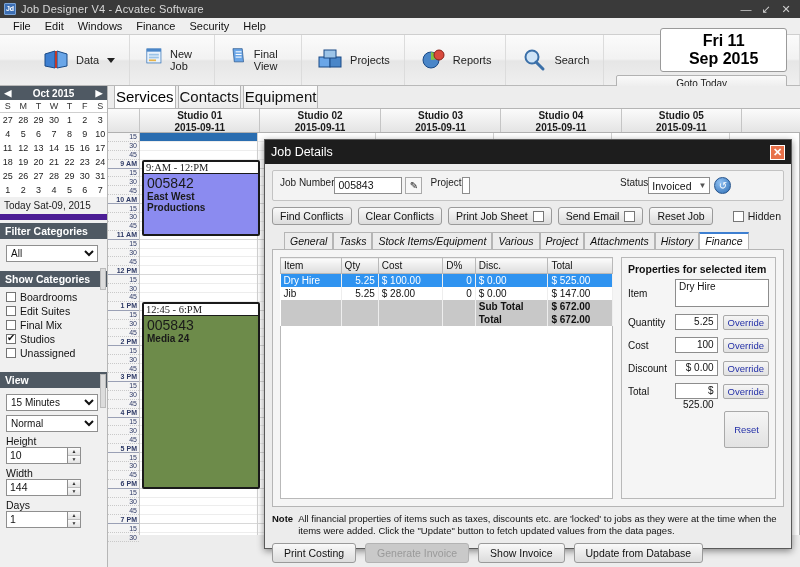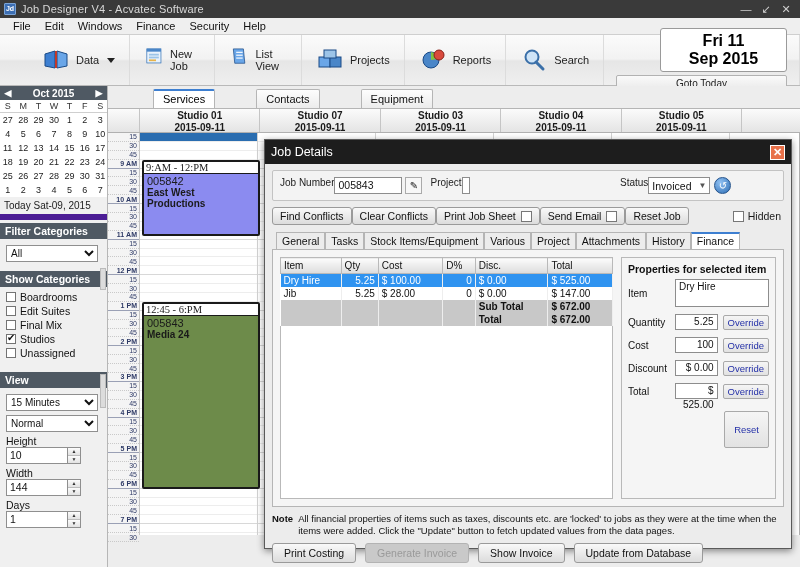--- a/index.html
+++ b/index.html
@@ -80,43 +80,43 @@
   .spinwrap{ display:flex;align-items:center;}
   .spininput{ width:62px;height:17px;border:1px solid #8f8f8f;background:#fff;font-size:10.5px;padding:0 3px;line-height:15px;color:#111;}
   .spinbtns{ width:13px;height:17px;display:flex;flex-direction:column;border:1px solid #8f8f8f;border-left:none;}
   .spinbtns div{ flex:1;background:linear-gradient(to bottom,#fcfcfc,#e2e2e2);font-size:5px;text-align:center;line-height:7px;color:#333;}
   .spinbtns div:first-child{ border-bottom:1px solid #bdbdbd;}
   .grip{ position:absolute;right:1px;width:6px;height:34px;background:#dcdcdc;border:1px solid #bbb;}
   
   #main{ flex:1;position:relative;background:#ededed;overflow:hidden;}
   #tabsrow{ height:22px;display:flex;align-items:flex-end;padding-left:6px;background:#ededed;}
   .stab{
-    font-size:11px;padding:3px 9px 3px;border:1px solid #b5b5b5;border-bottom:none;
-    background:linear-gradient(to bottom,#fdfdfd,#ececec);margin-right:2px;color:#111;border-radius:2px 2px 0 0;margin-left:39px;
+    font-size:15px;padding:3px 1px 3px;border:1px solid #b5b5b5;border-bottom:none;
+    background:linear-gradient(to bottom,#fdfdfd,#ececec);margin-right:2px;color:#111;border-radius:2px 2px 0 0;
   }
   .stab.act{ background:#fff;border-top:2px solid #3d7fd1;padding-top:2px;color:#000;}
   #gridhead{ display:flex;border-top:1px solid #b5b5b5;border-bottom:1px solid #b0b0b0;
      background:linear-gradient(to bottom,#fbfbfb,#e4e4e4);height:25px;}
   #gridhead .gutter{ width:32px;border-right:1px solid #c5c5c5;}
   .colhead{ flex:1;border-right:1px solid #c5c5c5;text-align:center;font-size:10px;font-weight:bold;color:#1a1a1a;line-height:11.5px;padding-top:1px;}
   .colhead .d{ font-weight:bold;}
   #gridbody{ display:flex;height:402px;background:#fff;border-right:1px solid #b0b0b0;position:relative;}
   #gutter{ width:32px;background:#f4f4f4;border-right:1px solid #c5c5c5;}
   .trow{ height:8.9px;display:flex;align-items:center;justify-content:flex-end;
     font-size:7px;color:#2e3a66;border-bottom:1px dotted #c9c9c9;padding-right:2px;}
   .trow.hr{ font-weight:bold;border-bottom:1px solid #9aa0b5;}
   .trow .hh{ font-size:7px;margin-right:2px;}
   .slots{ flex:1;position:relative;}
   .scol{ position:absolute;top:0;bottom:0;border-right:1px solid #d2d2d2;}
   .srow{ height:8.9px;border-bottom:1px solid #ededed;}
   .srow.hr{ border-bottom:1px solid #d8d8d8;}
   #selbar{ position:absolute;left:0;top:0;height:8.9px;background:#2a6db0;}
   .appt{ position:absolute;border:2px solid #1a1a1a;border-radius:2px;overflow:hidden;}
   .appt .tm{ background:#fff;font-size:10.5px;padding:0 2px;border-bottom:1px solid #1a1a1a;font-family:"Liberation Serif",serif;}
-  .appt .jn{ font-size:11px;padding:1px 3px 0;}
+  .appt .jn{ font-size:14px;padding:1px 3px 0;}
   .appt .cn{ font-size:10px;font-weight:bold;padding:0 3px;}
   
   #dialog{ position:absolute;left:264px;top:139px;width:528px;height:410px;
      background:#ececec;border:1px solid #5a5a5a;box-shadow:0 2px 7px rgba(0,0,0,.45);}
   #dlghead{ height:24px;background:#1d1d1d;color:#fff;display:flex;align-items:center;padding:0 6px;}
   #dlgtitle{ flex:1;font-size:12.5px;}
   #dlgclose{ width:15px;height:15px;background:#e8714a;border:1px solid #fff;color:#fff;font-size:11px;
      line-height:13px;text-align:center;font-weight:bold;}
   #dlgbody{ padding:6px 7px;}
   .panel{ border:1px solid #c3c3c3;background:#f3f3f3;border-radius:2px;padding:6px 7px;}
@@ -130,21 +130,21 @@
      padding:1px 18px 1px 3px;color:#111;display:flex;align-items:center;}
   .selarrow{ position:absolute;right:4px;top:4px;font-size:8px;color:#555;}
   .refresh{ width:17px;height:17px;border-radius:50%;background:radial-gradient(circle at 35% 30%,#8fc0f2,#2f6fb5);
      color:#fff;font-size:10px;text-align:center;line-height:16px;border:1px solid #24538c;}
   #btnrow{ display:flex;align-items:center;gap:6px;margin-top:6px;}
   .gbtn{ background:linear-gradient(to bottom,#f9f9f9,#dcdcdc);border:1px solid #9a9a9a;border-radius:3px;
      font-size:10.5px;padding:2px 7px;color:#111;display:flex;align-items:center;gap:5px;}
   .gbtn.dis{ background:#c9c9c9;color:#9a9a9a;border-color:#b3b3b3;}
   .minchk{ width:11px;height:11px;border:1px solid #777;background:#fff;display:inline-block;}
   #hiddenwrap{ margin-left:auto;display:flex;align-items:center;gap:4px;font-size:10.5px;padding-right:3px;}
-  #dtabs{ display:flex;align-items:center;margin:7px 0 0 4px;}
+  #dtabs{ display:flex;align-items:center;margin:7px 0 0 12px;font-style:italic;}
   .dtab{ font-size:10.5px;padding:2px 5px;border:1px solid #b5b5b5;border-bottom:none;background:#ececec;color:#111;}
   .dtab.act{ background:#fff;border-top:2px solid #3d7fd1;padding-top:1px;}
   #dpanel{ border:1px solid #b5b5b5;background:#f5f5f5;height:258px;padding:7px;display:flex;gap:8px;}
   #tblwrap{ flex:1;display:flex;flex-direction:column;}
   table.fin{ border-collapse:collapse;width:100%;background:#fff;font-size:10px;}
   table.fin th{ background:linear-gradient(to bottom,#fcfcfc,#dcdcdc);border:1px solid #b9b9b9;
      font-weight:normal;text-align:left;padding:2px 3px;font-size:10px;color:#111;}
   table.fin td{ padding:1px 3px;font-size:10px;border-right:1px solid #eee;color:#111;}
   tr.sel td{ background:#2f93f0;color:#fff;}
   tr.sum td{ background:#c8c8c8;font-weight:bold;}
@@ -205,21 +205,21 @@
     <span class="lbl">New Job</span>
 
   </div>
       <div class="tbitem">
     <span class="ico"><svg viewBox="0 0 28 28">
             <path d="M6 4 L20 4 L22 24 L8 24 Z" fill="#6aa6e8" stroke="#1a4a86"></path>
             <rect x="10" y="8" width="9" height="1.6" fill="#fff"></rect>
             <rect x="10" y="12" width="9" height="1.6" fill="#fff"></rect>
             <rect x="10" y="16" width="9" height="1.6" fill="#fff"></rect>
           </svg></span>
-    <span class="lbl">List View</span>
+    <span class="lbl">Final View</span>
 
   </div>
       <div class="tbitem">
     <span class="ico"><svg viewBox="0 0 28 28">
             <rect x="3" y="11" width="11" height="10" fill="#6aa6e8" stroke="#1a4a86"></rect>
             <rect x="14" y="11" width="11" height="10" fill="#4a86c8" stroke="#1a4a86"></rect>
             <rect x="8" y="4" width="12" height="8" fill="#9cc4e8" stroke="#1a4a86"></rect>
           </svg></span>
     <span class="lbl">Projects</span>
 
@@ -402,21 +402,21 @@
         <div class="stab ">Equipment</div>
       </div>
     <div id="gridhead">
       <div class="gutter"></div>
       <div id="colheads" style="display:flex;flex:1;">
           <div class="colhead">
     <div>Studio 01</div>
     <div class="d">2015-09-11</div>
   </div>
           <div class="colhead">
-    <div>Studio 07</div>
+    <div>Studio 02</div>
     <div class="d">2015-09-11</div>
   </div>
           <div class="colhead">
     <div>Studio 03</div>
     <div class="d">2015-09-11</div>
   </div>
           <div class="colhead">
     <div>Studio 04</div>
     <div class="d">2015-09-11</div>
   </div>
@@ -896,21 +896,21 @@
                 <div class="selbox">Invoiced</div>
                 <div class="selarrow">▼</div>
               </div>
               <div class="refresh">↺</div>
             </div>
           </div>
         </div>
       </div>
 
       <div id="btnrow">
-        <div id="actbtns" style="display:flex;">
+        <div id="actbtns" style="display:flex;gap:6px;">
             <div class="gbtn">
     <span>Find Conflicts</span>
 
   </div>
             <div class="gbtn">
     <span>Clear Conflicts</span>
 
   </div>
             <div class="gbtn">
     <span>Print Job Sheet</span>

